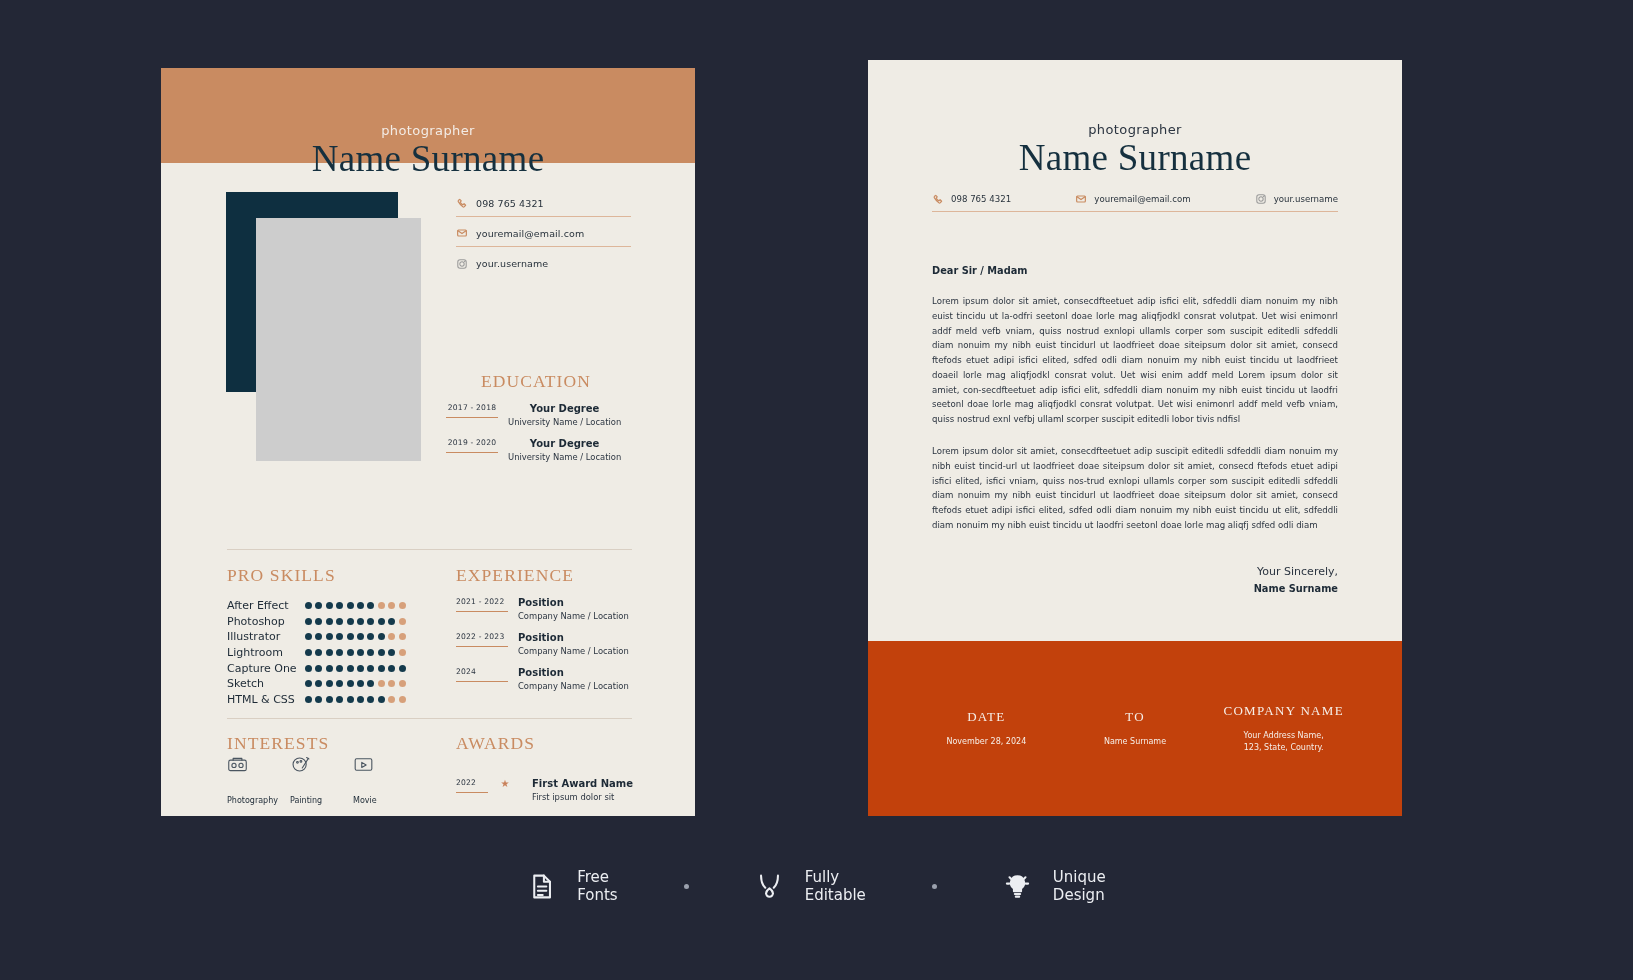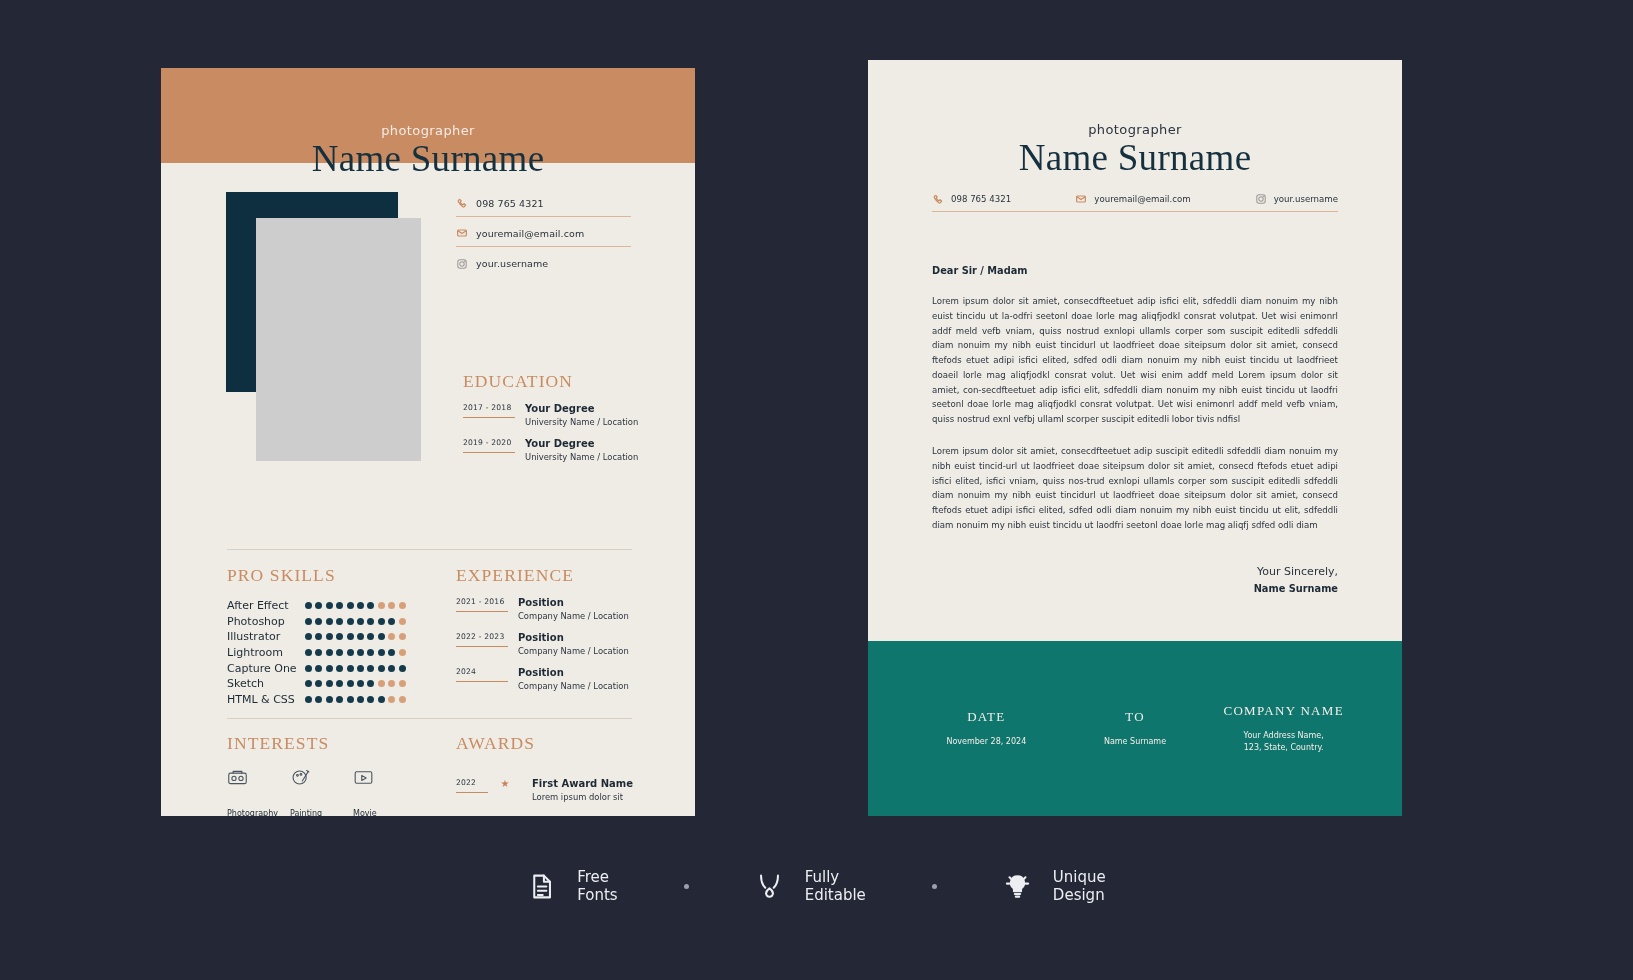--- a/index.html
+++ b/index.html
@@ -71,21 +71,21 @@
   }
   .body-text {
     font-size: 8.8px; line-height: 1.65; color: #2b3440;
     text-align: justify; font-family: "DejaVu Sans", sans-serif;
   }
 
   #about-block { position: absolute; left: 295px; top: 218px; width: 178px; }
   #about-block .body-text { margin-top: 9px; }
 
   
-  #education-block { position: absolute; left: 302px; top: 303px; width: 180px; }
+  #education-block { position: absolute; left: 285px; top: 303px; width: 180px; text-align: center; }
   .entry { display: flex; margin-top: 11px; }
   .entry-year {
     width: 52px; flex: 0 0 52px;
     font-size: 7.6px; color: #2b3440; letter-spacing: .2px;
     padding-bottom: 4px; border-bottom: 1px solid #c98b61;
     height: 15px; font-family: "DejaVu Sans", sans-serif;
   }
   .entry-body { padding-left: 10px; }
   .entry-title {
     font-size: 10px; color: #1d2a36; font-weight: 600;
@@ -113,21 +113,21 @@
   .dots { display: flex; gap: 3.4px; align-items: center; }
   .dot { width: 7px; height: 7px; border-radius: 50%; }
   .dot.on  { background: #143a4c; }
   .dot.off { background: #d7a07a; }
 
   
   #experience-block { position: absolute; left: 295px; top: 497px; width: 180px; }
 
   
   #interests-block { position: absolute; left: 66px; top: 665px; width: 190px; }
-  #interests-block .sec-title { margin-bottom: 13px; }
+  #interests-block .sec-title { }
   .int-grid { display: flex; flex-wrap: wrap; }
   .int-item { width: 63px; margin-bottom: 14px; }
   .int-item svg { display: block; }
   .int-label {
     font-size: 8px; color: #1d2a36; margin-top: 21px;
     font-family: "DejaVu Sans", sans-serif;
   }
 
   
   #awards-block { position: absolute; left: 295px; top: 665px; width: 180px; }
@@ -160,21 +160,21 @@
   }
   #signoff { position: absolute; right: 64px; top: 505px; text-align: right; }
   .signoff-line1 { font-size: 11px; color: #2b3440; font-family: "DejaVu Sans", sans-serif; }
   .signoff-line2 {
     font-size: 9.8px; color: #1d2a36; font-weight: 600; margin-top: 5px;
     font-family: "DejaVu Sans", sans-serif;
   }
 
   .letter-footer {
     position: absolute; left: 0; bottom: 0; width: 100%; height: 175px;
-    background: #0f766e; display: flex; align-items: center;
+    background: #c2410c; display: flex; align-items: center;
     justify-content: space-around; padding: 4px 44px;
   }
   .foot-col { text-align: center; flex: 1; }
   .foot-head {
     font-family: "Liberation Serif", serif;
     font-size: 13px; color: #f6efe9; letter-spacing: 1.3px;
   }
   .foot-sub {
     font-size: 8px; color: #f6efe9; margin-top: 11px; line-height: 1.55;
     font-family: "DejaVu Sans", sans-serif;
@@ -366,21 +366,21 @@
               <span class="dot off"></span>
             </span>
           </div>
         </div>
     </div>
 
     <div id="experience-block">
       <div class="sec-title">EXPERIENCE</div>
       <div id="experience-entries">
           <div class="entry">
-            <div class="entry-year">2021 - 2016</div>
+            <div class="entry-year">2021 - 2022</div>
             <div class="entry-body">
               <div class="entry-title">Position</div>
               <div class="entry-sub">Company Name / Location</div>
             </div>
           </div>
           <div class="entry">
             <div class="entry-year">2022 - 2023</div>
             <div class="entry-body">
               <div class="entry-title">Position</div>
               <div class="entry-sub">Company Name / Location</div>
@@ -433,21 +433,21 @@
     <div id="awards-block">
       <div class="sec-title">AWARDS</div>
       <div id="award-entries">
           <div class="award-entry">
             <div class="entry-year" style="width:32px;flex:0 0 32px">2022</div>
             <div class="award-stars">
               <span class="star">★</span>
             </div>
             <div class="entry-body">
               <div class="entry-title">First Award Name</div>
-              <div class="entry-sub">Lorem ipsum dolor sit</div>
+              <div class="entry-sub">First ipsum dolor sit</div>
             </div>
           </div>
           <div class="award-entry">
             <div class="entry-year" style="width:32px;flex:0 0 32px">2023</div>
             <div class="award-stars">
               <span class="star">★</span>
               <span class="star">★</span>
             </div>
             <div class="entry-body">
               <div class="entry-title">Second Award Name</div>

